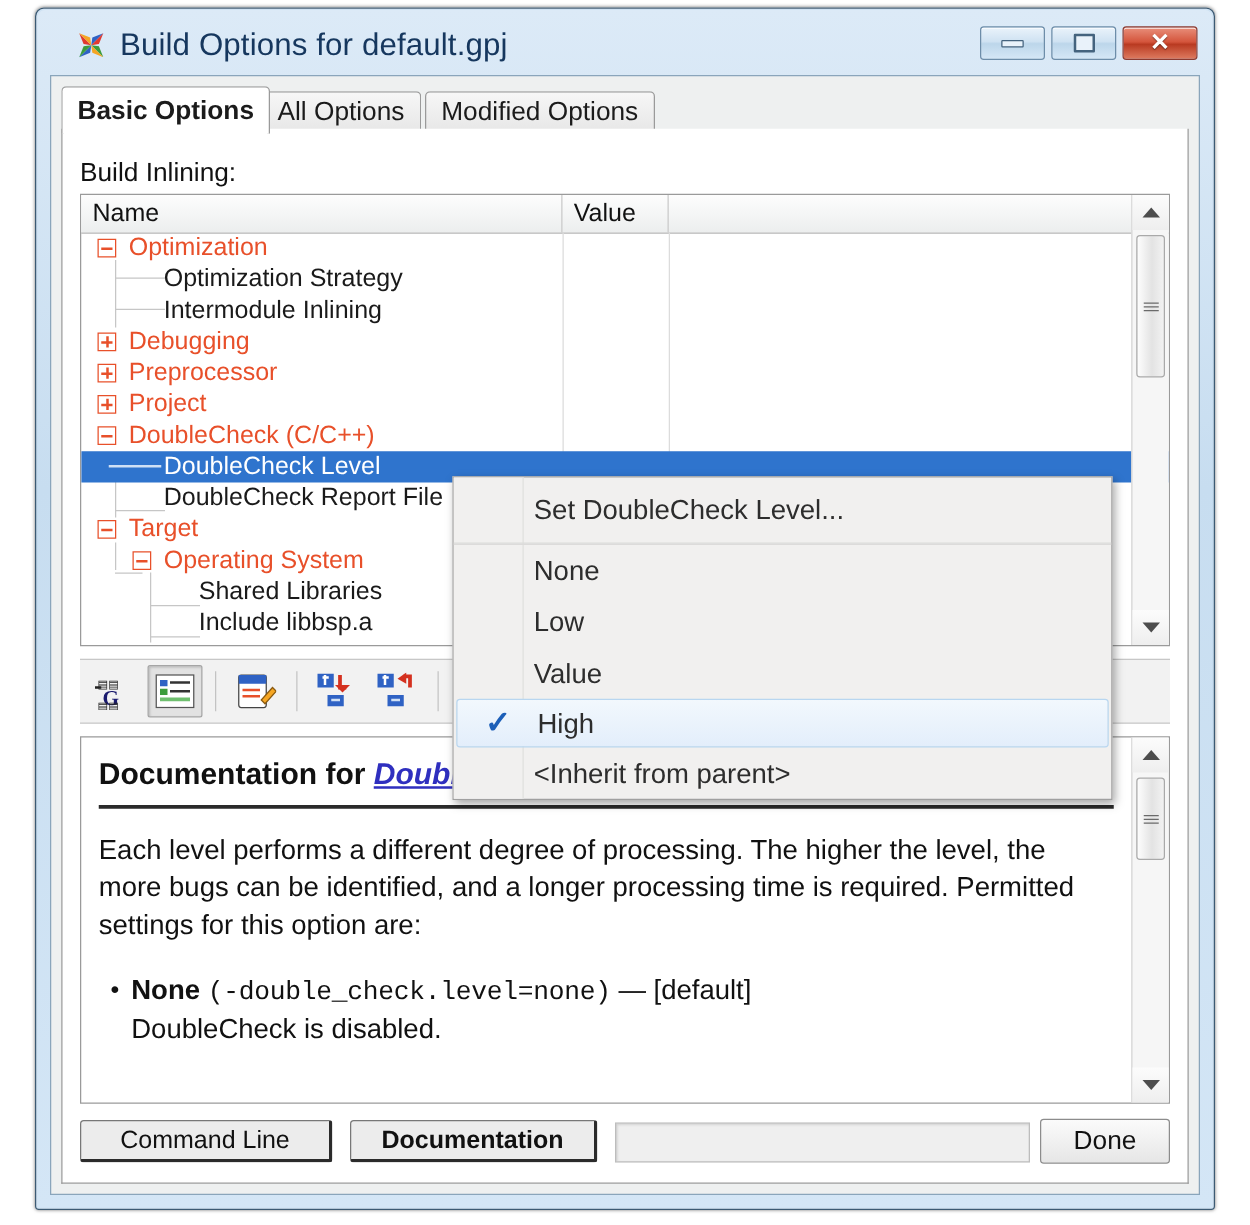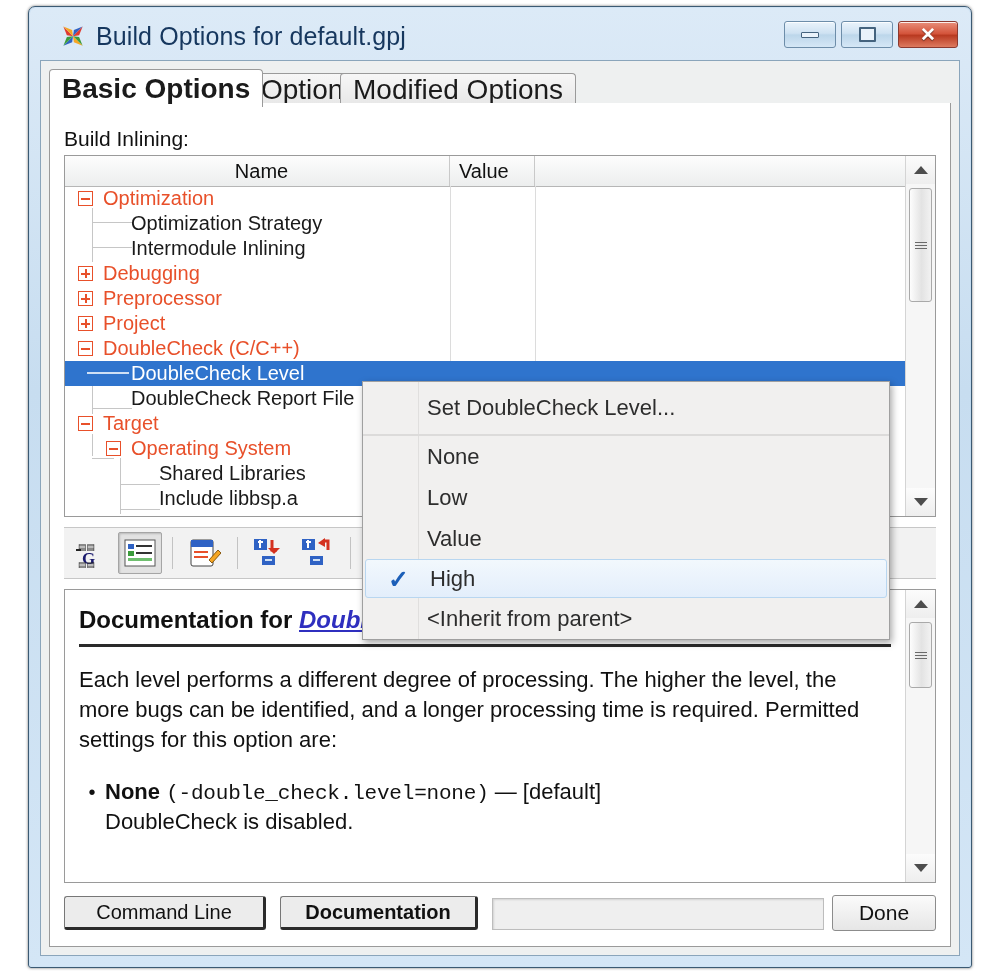--- a/index.html
+++ b/index.html
@@ -36,42 +36,42 @@
   .cbtn .xg{color:#fff;font-size:19px;font-weight:bold;line-height:1;
             text-shadow:0 1px 1px rgba(0,0,0,.5);}
 
   
   .client{position:absolute;left:10px;top:52px;right:10px;bottom:10px;
           background:#eef0f0;border:1px solid #8aa5bb;box-sizing:border-box;}
 
   
   .tabstrip{position:absolute;left:8px;top:8px;right:8px;height:36px;}
   .tab{position:absolute;top:4px;height:32px;padding:0 12px;
-       display:flex;align-items:center;font-size:28px;color:#1b1b1b;
+       display:flex;align-items:center;font-size:21px;color:#1b1b1b;
        background:linear-gradient(180deg,#f7f7f7 0%,#e7e7e7 100%);
        border:1px solid #9a9a9a;border-bottom:none;border-radius:4px 4px 0 0;
        box-sizing:border-box;white-space:nowrap;}
   .tab.active{top:0;height:38px;background:#ffffff;border-color:#9a9a9a;z-index:3;
               font-weight:bold;}
   .tabpage{position:absolute;left:8px;top:42px;right:8px;bottom:8px;
            background:#ffffff;border:1px solid #9a9a9a;border-top:none;box-sizing:border-box;}
 
   
   .bo-label{position:absolute;left:14px;top:24px;font-size:21px;color:#111;}
 
   
   .tree-wrap{position:absolute;left:14px;top:52px;right:14px;height:362px;
              border:1px solid #9a9a9a;background:#fff;box-sizing:border-box;}
   .tree-head{position:absolute;left:0;top:0;right:0;height:30px;
              background:linear-gradient(180deg,#fdfdfd 0%,#eceeee 100%);
              border-bottom:1px solid #b6b6b6;}
   .th{position:absolute;top:0;height:30px;display:flex;align-items:center;
       padding-left:9px;font-size:20px;color:#111;border-right:1px solid #c9c9c9;
       box-sizing:border-box;}
-  .th.c0{left:0;width:385px;justify-content:center;}
+  .th.c0{left:0;width:385px;}
   .th.c1{left:385px;width:85px;}
   .th.c2{left:470px;right:0;border-right:none;}
 
   .tree-body{position:absolute;left:0;top:30px;right:0;bottom:0;overflow:hidden;}
   .col-sep{position:absolute;top:0;bottom:0;width:1px;background:#dcdcdc;}
 
   .row{position:absolute;left:0;right:0;height:25px;display:flex;align-items:center;
        font-size:20px;white-space:nowrap;}
   .row .lbl{position:relative;}
   .row.sel{background:#2f74cd;}

